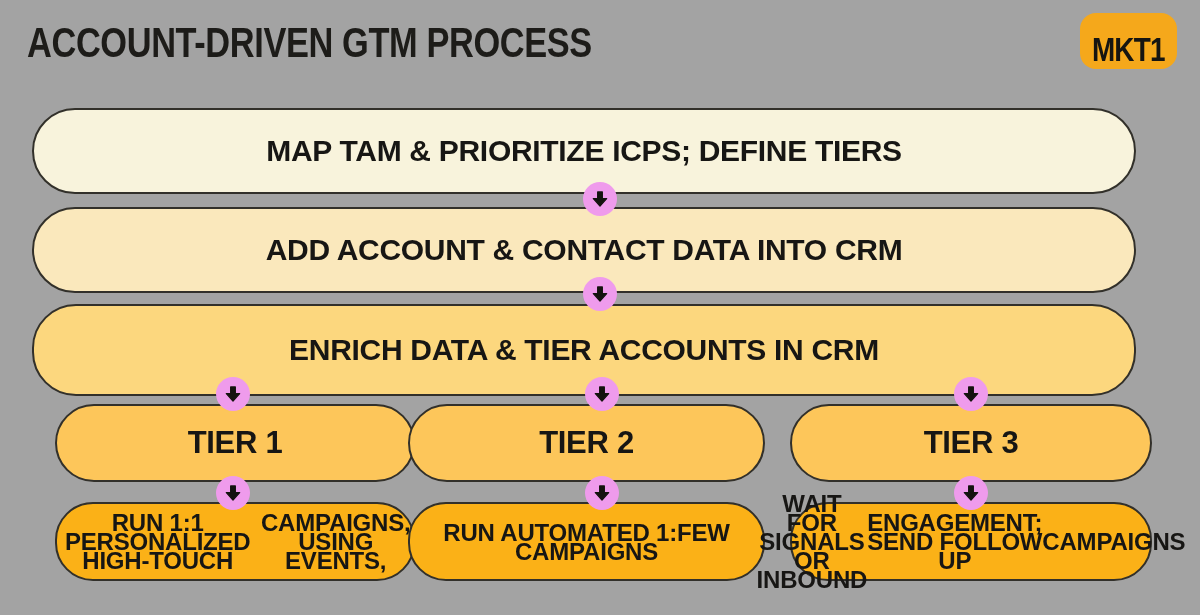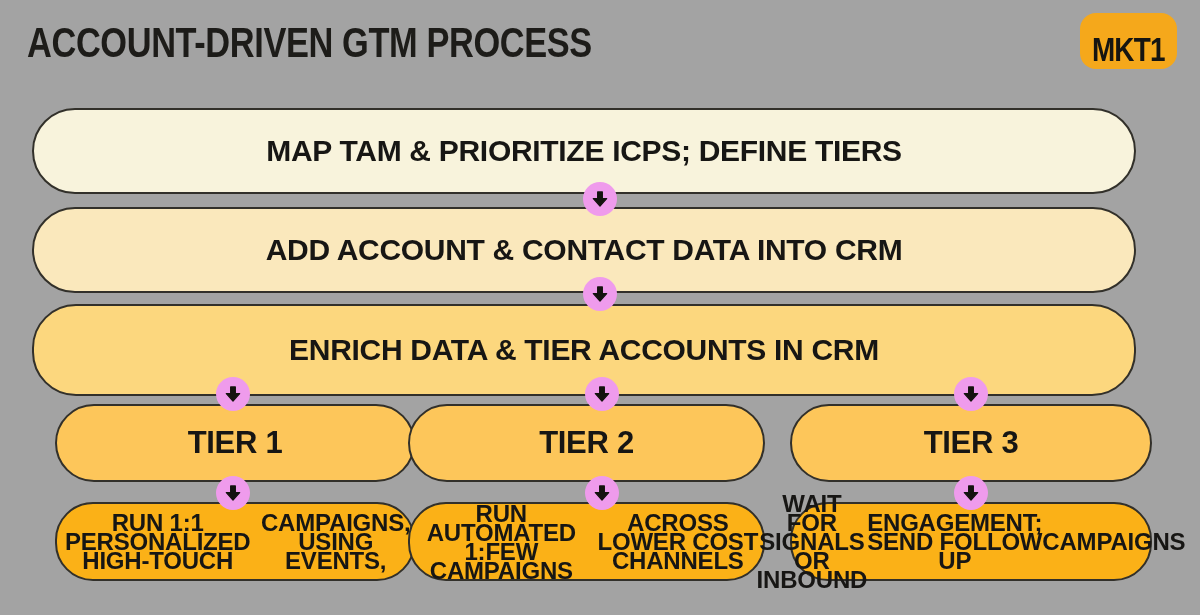--- a/index.html
+++ b/index.html
@@ -185,21 +185,20 @@
   <div class="pill tier col3">
     <span>TIER 3</span>
   </div>
 
   <div class="pill detail col1">
     <div>RUN 1:1 PERSONALIZED HIGH-TOUCH</div>
     <div>CAMPAIGNS, USING EVENTS,</div>
   </div>
   <div class="pill detail col2">
     <div>RUN AUTOMATED 1:FEW CAMPAIGNS</div>
-    <div>ACROSS LOWER COST CHANNELS</div>
     <div></div>
   </div>
   <div class="pill detail col3">
     <div>WAIT FOR SIGNALS OR INBOUND</div>
     <div>ENGAGEMENT; SEND FOLLOW UP</div>
     <div>CAMPAIGNS</div>
   </div>
 
 </div>
 

